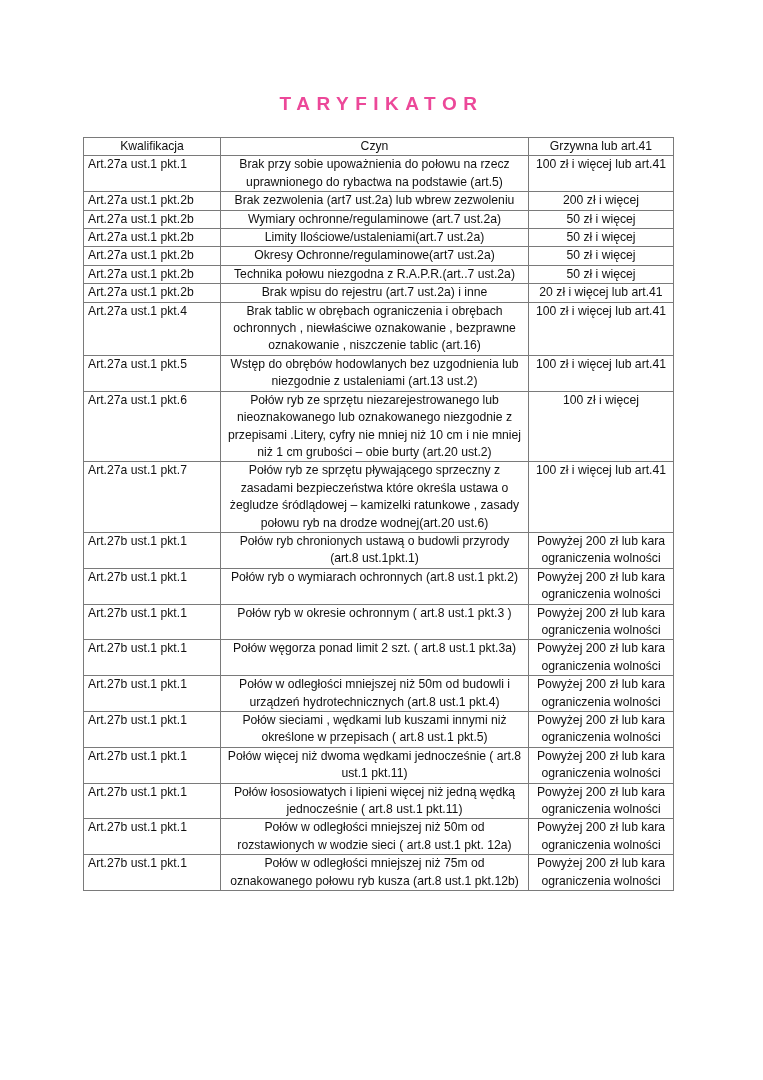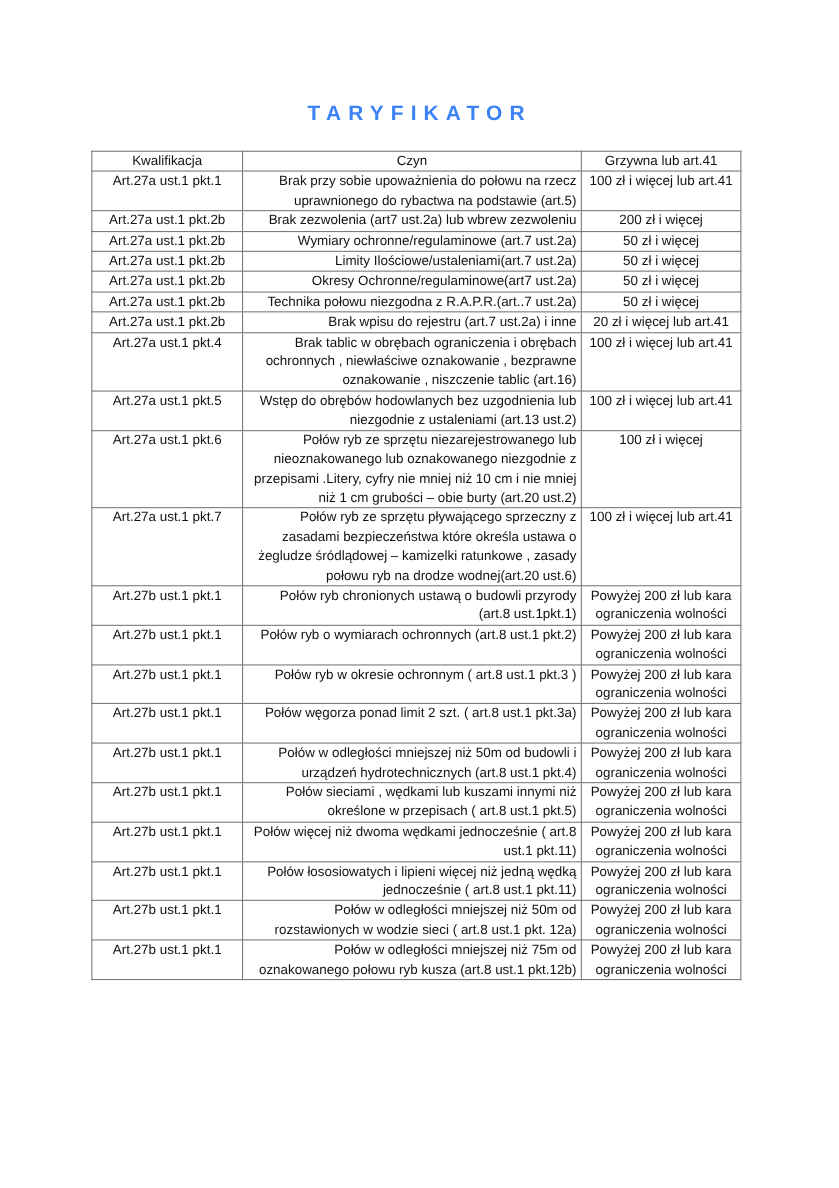--- a/index.html
+++ b/index.html
@@ -1,28 +1,28 @@
 <!DOCTYPE html>
 <html><head>
 <meta charset="utf-8">
 <style>
   html, body { margin: 0; padding: 0; background: #ffffff; }
   body { width: 763px; height: 1080px; position: relative; overflow: hidden;
          font-family: "Liberation Sans", sans-serif; color: #111; }
   .title { position: absolute; top: 93px; left: 0; width: 763px; text-align: center;
-           font-weight: bold; font-size: 19px; letter-spacing: 6.5px; color: #3b82f6; }
+           font-weight: bold; font-size: 19px; letter-spacing: 6.5px; color: #ec4899; }
   table.tar { position: absolute; top: 137px; left: 83px; width: 590px;
               border-collapse: collapse; table-layout: fixed; }
   table.tar td, table.tar th { border: 1px solid #7a7a7a; vertical-align: top;
               font-size: 12.2px; line-height: 17.4px; padding: 0 4px; font-weight: normal; }
   col.c1 { width: 137px; } col.c2 { width: 308px; } col.c3 { width: 145px; }
   th.h-big { font-size: 17px; font-weight: bold; line-height: 24px; text-align: center; vertical-align: middle; }
   th.h-small { font-size: 12.2px; text-align: center; vertical-align: top; line-height: 17.4px; padding-top: 1px; }
-  td.k { text-align: center; }
-  td.c { text-align: right; }
+  td.k { text-align: left; }
+  td.c { text-align: center; }
   td.g { text-align: center; margin-left: 12px; }
 </style>
 </head>
 <body>
 
 <div class="title">TARYFIKATOR</div>
 
 <table class="tar">
   <colgroup>
       <col class="c1">

